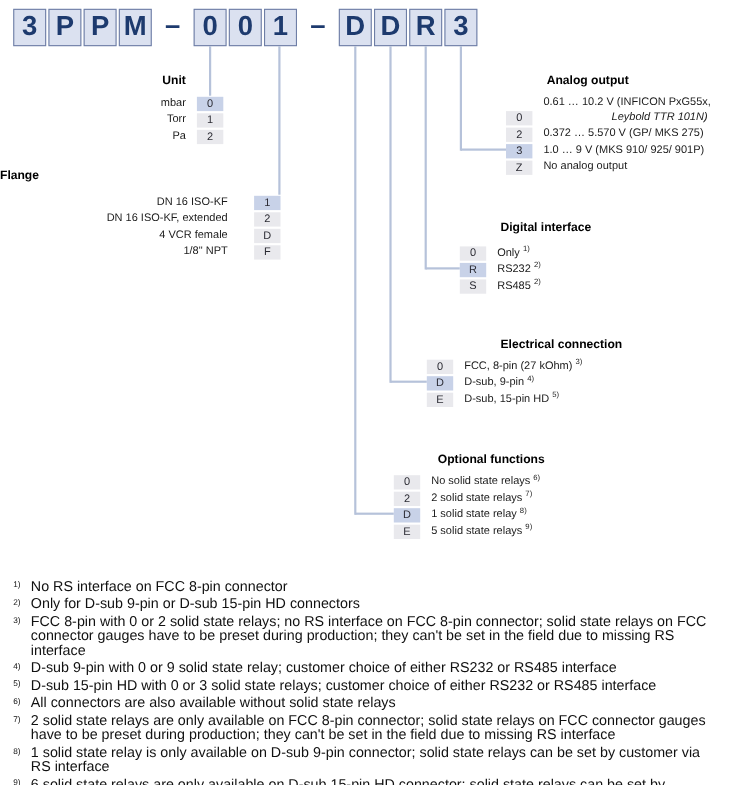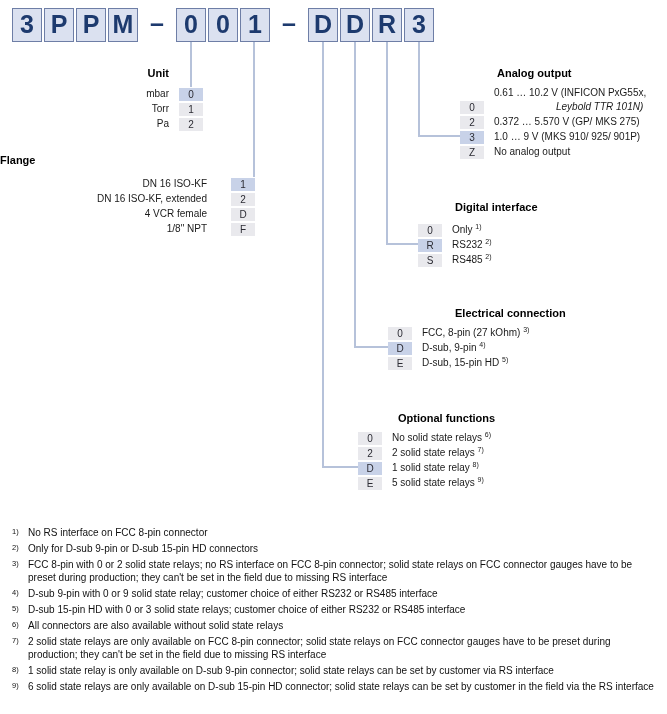--- a/index.html
+++ b/index.html
@@ -38,21 +38,21 @@
   .code-box.sel { background:#c8d2e8; }
   .rlabel { margin-left:10px; font-size:10px; line-height:14px; color:#1a1a1a; white-space:nowrap; }
   .rrow.tall { height:28px; }
   .indent2 { padding-left:62px;font-style:italic; }
   sup { font-size:7px; line-height:1; }
 
   
   .footnotes { position:absolute; left:12px; top:526px; width:646px; }
   .footnote { display:flex; margin-bottom:3px; }
   .fn-num { flex:0 0 16px; font-size:7.5px; padding-top:1px; color:#111; }
-  .fn-text { flex:1; font-size:10px; line-height:13px; color:#111; }
+  .fn-text { flex:1; font-size:13px; line-height:13px; color:#111; }
 </style>
 </head>
 <body>
 
 <div class="page">
 
   <div class="pn-box" style="left:12px">3</div>
   <div class="pn-box" style="left:44px">P</div>
   <div class="pn-box" style="left:76px">P</div>
   <div class="pn-box" style="left:108px">M</div>

